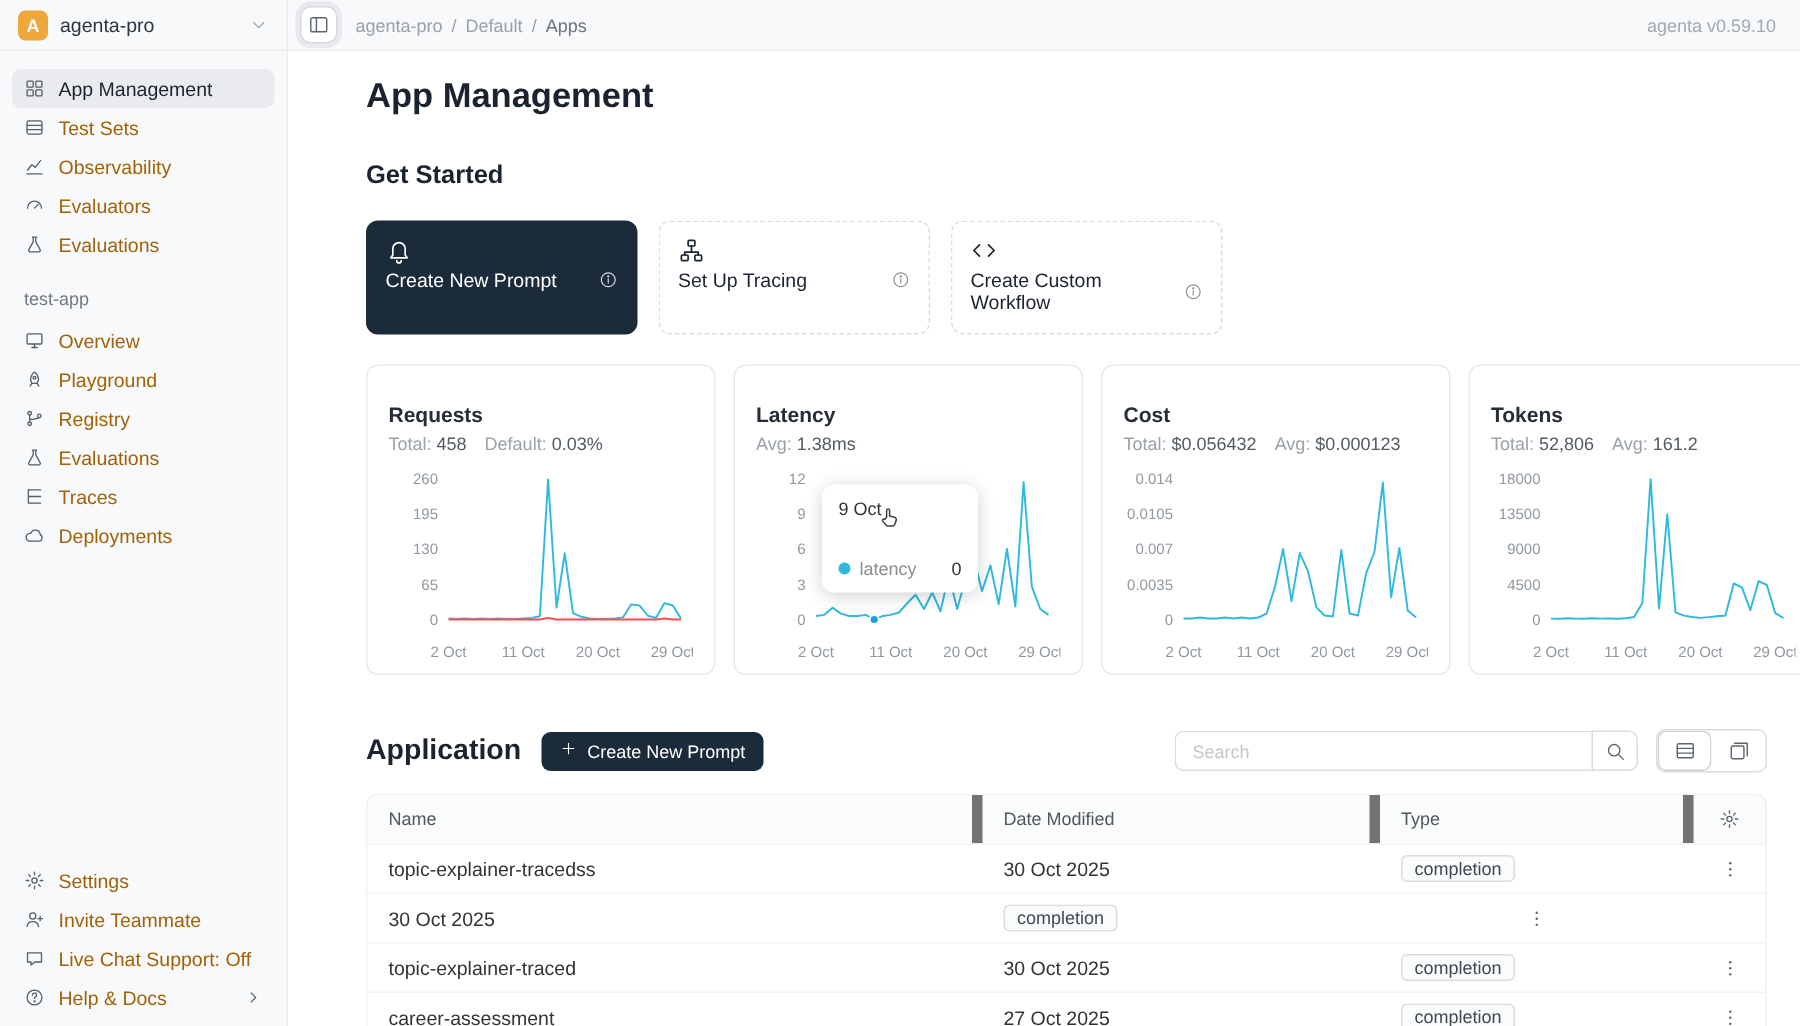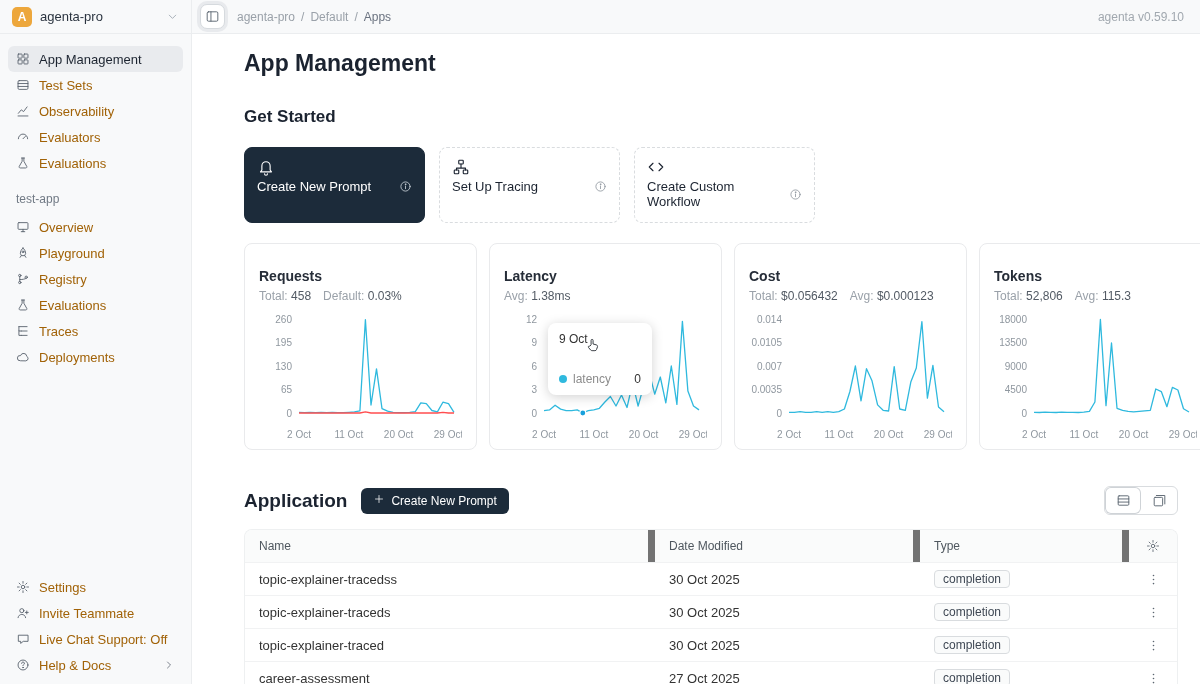--- a/index.html
+++ b/index.html
@@ -355,21 +355,21 @@
                 <text x="89.8" y="127" text-anchor="middle" font-size="10" fill="#8f979f">11 Oct</text>
                 <text x="139.6" y="127" text-anchor="middle" font-size="10" fill="#8f979f">20 Oct</text>
                 <text x="189.5" y="127" text-anchor="middle" font-size="10" fill="#8f979f">29 Oct</text>
                 <polyline points="40.0,101.3 45.5,101.3 51.1,100.7 56.6,101.3 62.1,101.3 67.7,100.7 73.2,101.3 78.8,100.7 84.3,101.3 89.8,100.7 95.4,98.0 100.9,80.5 106.4,55.0 112.0,89.9 117.5,57.7 123.0,69.8 128.6,93.9 134.1,99.3 139.6,100.0 145.2,55.7 150.7,98.0 156.3,99.3 161.8,71.1 167.3,57.0 172.9,10.7 178.4,87.2 183.9,54.3 189.5,96.0 195.0,100.7" fill="none" stroke="#2fb9de" stroke-width="1.3" stroke-linejoin="round"></polyline>
               </svg></div>
           </div>
           <div class="metric-card">
             <div class="metric-title">Tokens</div>
     <div class="metric-stats">
               <span class="stat"><span class="stat-label">Total:</span> <span class="stat-value">52,806</span></span>
-              <span class="stat"><span class="stat-label">Avg:</span> <span class="stat-value">115.3</span></span>
+              <span class="stat"><span class="stat-label">Avg:</span> <span class="stat-value">161.2</span></span>
             </div>
     <div class="chart-wrap"><svg width="203" height="132" viewBox="0 0 203 132">
                 <text x="33" y="105.5" text-anchor="end" font-size="10" fill="#8f979f">0</text>
                 <text x="33" y="82.0" text-anchor="end" font-size="10" fill="#8f979f">4500</text>
                 <text x="33" y="58.5" text-anchor="end" font-size="10" fill="#8f979f">9000</text>
                 <text x="33" y="35.0" text-anchor="end" font-size="10" fill="#8f979f">13500</text>
                 <text x="33" y="11.5" text-anchor="end" font-size="10" fill="#8f979f">18000</text>
                 <text x="40.0" y="127" text-anchor="middle" font-size="10" fill="#8f979f">2 Oct</text>
                 <text x="89.8" y="127" text-anchor="middle" font-size="10" fill="#8f979f">11 Oct</text>
                 <text x="139.6" y="127" text-anchor="middle" font-size="10" fill="#8f979f">20 Oct</text>
@@ -381,20 +381,29 @@
 
       <div class="app-section-header">
         <h2 class="app-heading">Application</h2>
         <button class="create-btn">
           <span id="plus-ic"><svg width="12" height="12" viewBox="0 0 24 24" fill="none" stroke="currentColor" stroke-width="1.5" stroke-linecap="round" stroke-linejoin="round">
                 <path d="M12 5v14M5 12h14"></path>
               </svg></span>
           <span>Create New Prompt</span>
         </button>
         <div class="right-tools">
+          <div class="search-box">
+            <input class="search-input" placeholder="Search" style="">
+            <button class="search-btn" id="search-btn-ic">
+                <svg width="14" height="14" viewBox="0 0 24 24" fill="none" stroke="currentColor" stroke-width="1.5" stroke-linecap="round" stroke-linejoin="round">
+                  <circle cx="10.5" cy="10.5" r="6.5"></circle>
+                  <path d="M15.5 15.5L21 21"></path>
+                </svg>
+              </button>
+          </div>
           <div class="view-toggle">
             <button class="view-btn active" id="tv-ic">
                 <svg width="15" height="15" viewBox="0 0 24 24" fill="none" stroke="currentColor" stroke-width="1.5" stroke-linecap="round" stroke-linejoin="round">
                   <rect x="3.5" y="4.5" width="17" height="15" rx="1.5"></rect>
                   <line x1="3.5" y1="9.5" x2="20.5" y2="9.5"></line>
                   <line x1="3.5" y1="14.5" x2="20.5" y2="14.5"></line>
                 </svg>
               </button>
             <button class="view-btn" id="cv-ic">
                 <svg width="15" height="15" viewBox="0 0 24 24" fill="none" stroke="currentColor" stroke-width="1.5" stroke-linecap="round" stroke-linejoin="round">
@@ -429,21 +438,20 @@
                 <button class="row-action">
                   <svg width="15" height="15" viewBox="0 0 24 24" fill="none" stroke="currentColor" stroke-width="1.5" stroke-linecap="round" stroke-linejoin="round">
                     <circle cx="12" cy="5.5" r="1.3" fill="currentColor" stroke="none"></circle>
                     <circle cx="12" cy="12" r="1.3" fill="currentColor" stroke="none"></circle>
                     <circle cx="12" cy="18.5" r="1.3" fill="currentColor" stroke="none"></circle>
                   </svg>
                 </button>
               </div>
   </div>
   <div class="t-row">
-    <div class="t-cell">topic-explainer-traceds</div>
     <div class="t-cell">30 Oct 2025</div>
     <div class="t-cell"><span class="badge">completion</span></div>
     <div class="t-cell actions-cell">
                 <button class="row-action">
                   <svg width="15" height="15" viewBox="0 0 24 24" fill="none" stroke="currentColor" stroke-width="1.5" stroke-linecap="round" stroke-linejoin="round">
                     <circle cx="12" cy="5.5" r="1.3" fill="currentColor" stroke="none"></circle>
                     <circle cx="12" cy="12" r="1.3" fill="currentColor" stroke="none"></circle>
                     <circle cx="12" cy="18.5" r="1.3" fill="currentColor" stroke="none"></circle>
                   </svg>
                 </button>

